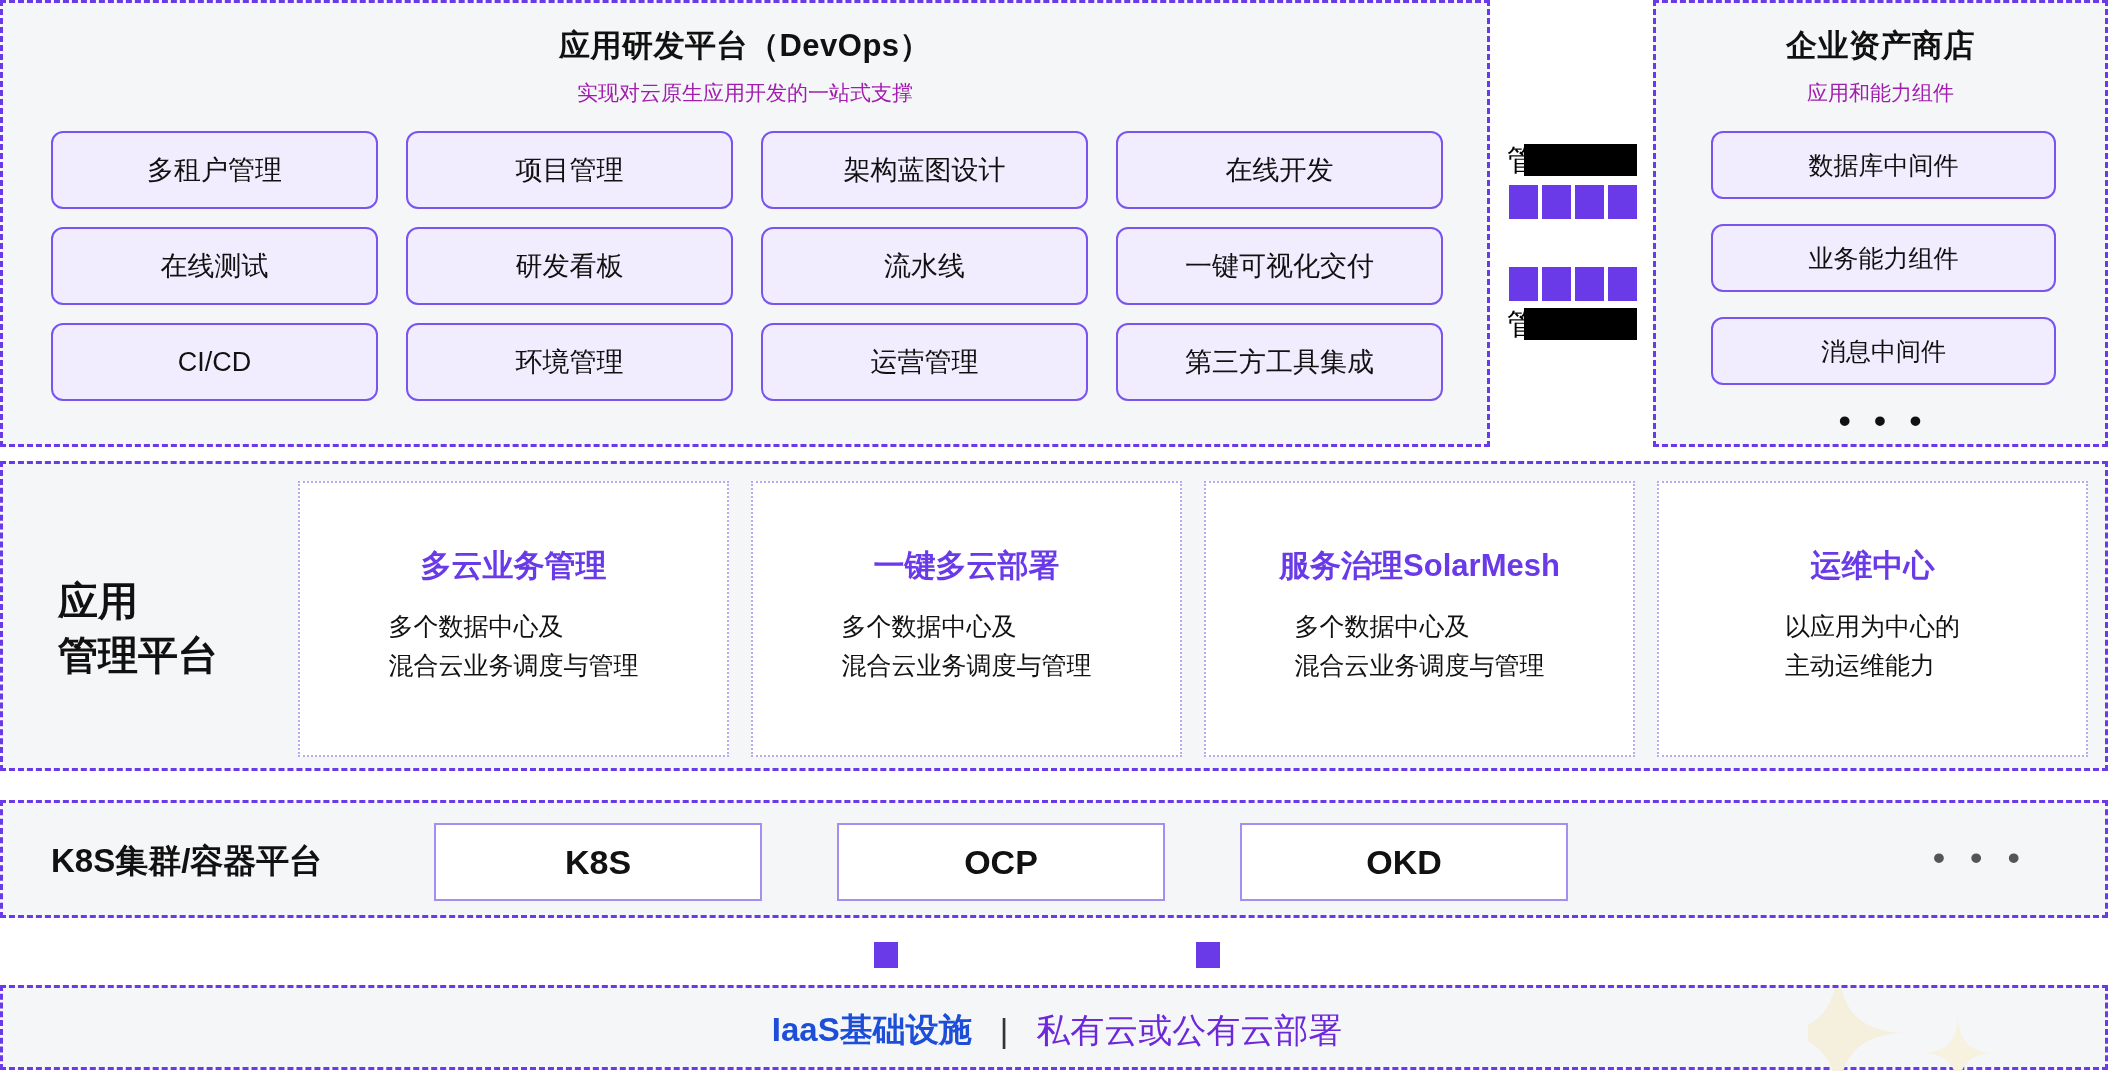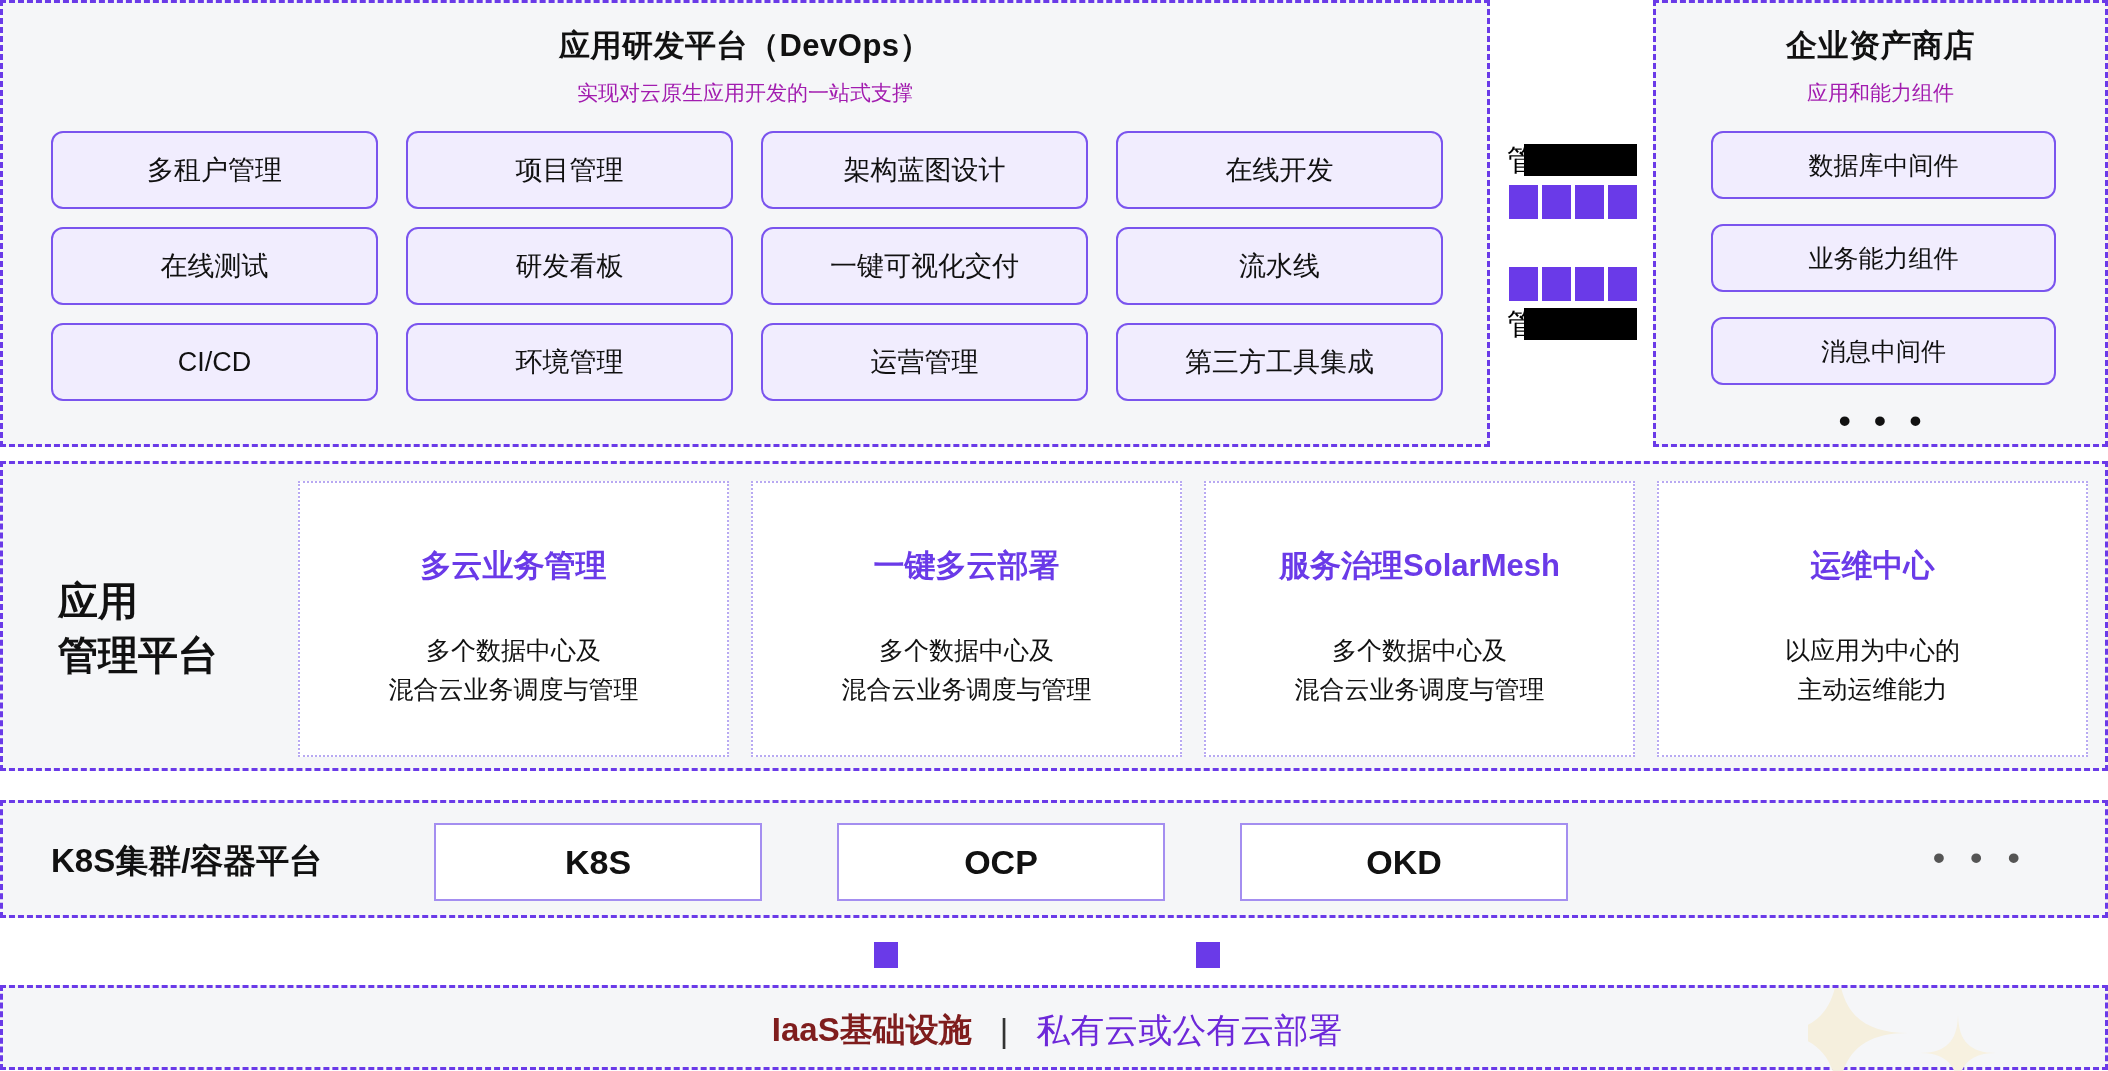--- a/index.html
+++ b/index.html
@@ -89,21 +89,21 @@
   }
   .amp-card{
     background:#ffffff;border:2px dotted #b8a9f2;box-sizing:border-box;
     display:flex;flex-direction:column;align-items:center;
   }
   .amp-title{
     margin-top:62px;font-size:31px;font-weight:bold;color:#6a3ae8;
     text-align:center;
   }
   .amp-desc{
-    margin-top:44px;font-size:25px;color:#111;text-align:center;line-height:1.55;
+    margin-top:20px;font-size:25px;color:#111;text-align:left;line-height:1.55;
   }
 
   
   #row3{left:0;top:800px;width:2108px;height:118px;}
   #row3-label{
     position:absolute;left:48px;top:36px;
     font-size:33px;font-weight:bold;color:#111;white-space:nowrap;
   }
   #row3-cards{
     position:absolute;left:431px;top:19px;width:1380px;height:80px;
@@ -121,21 +121,21 @@
 
   
   .connector{position:absolute;width:24px;height:26px;background:#6a3ae8;}
 
   
   #row4{left:0;top:985px;width:2108px;height:85px;}
   #row4-inner{
     position:absolute;left:0;top:0;width:2108px;height:85px;
     display:flex;align-items:center;justify-content:center;gap:28px;
   }
-  #iaas-title{font-size:33px;font-weight:bold;color:#7f1d1d;}
+  #iaas-title{font-size:33px;font-weight:bold;color:#1d4ed8;}
   #iaas-div{font-size:33px;color:#333;font-weight:300;}
   #iaas-sub{font-size:34px;color:#6d28d9;}
 
   
   .sparkle{position:absolute;pointer-events:none;}
   .sparkle svg{display:block;}
 </style>
 </head>
 <body>
 
@@ -144,22 +144,22 @@
   <div class="panel" id="devops-panel">
     <div class="panel-title">应用研发平台（DevOps）</div>
     <div class="panel-sub">实现对云原生应用开发的一站式支撑</div>
     <div id="devops-grid">
       <div class="dev-chip">多租户管理</div>
       <div class="dev-chip">项目管理</div>
       <div class="dev-chip">架构蓝图设计</div>
       <div class="dev-chip">在线开发</div>
       <div class="dev-chip">在线测试</div>
       <div class="dev-chip">研发看板</div>
+      <div class="dev-chip">流水线</div>
       <div class="dev-chip">一键可视化交付</div>
-      <div class="dev-chip">流水线</div>
       <div class="dev-chip">CI/CD</div>
       <div class="dev-chip">环境管理</div>
       <div class="dev-chip">运营管理</div>
       <div class="dev-chip">第三方工具集成</div>
     </div>
   </div>
 
   <div id="mid-column">
     <div class="redact-row" style="top:144px;">
       <div class="redact-glyph">管</div>

